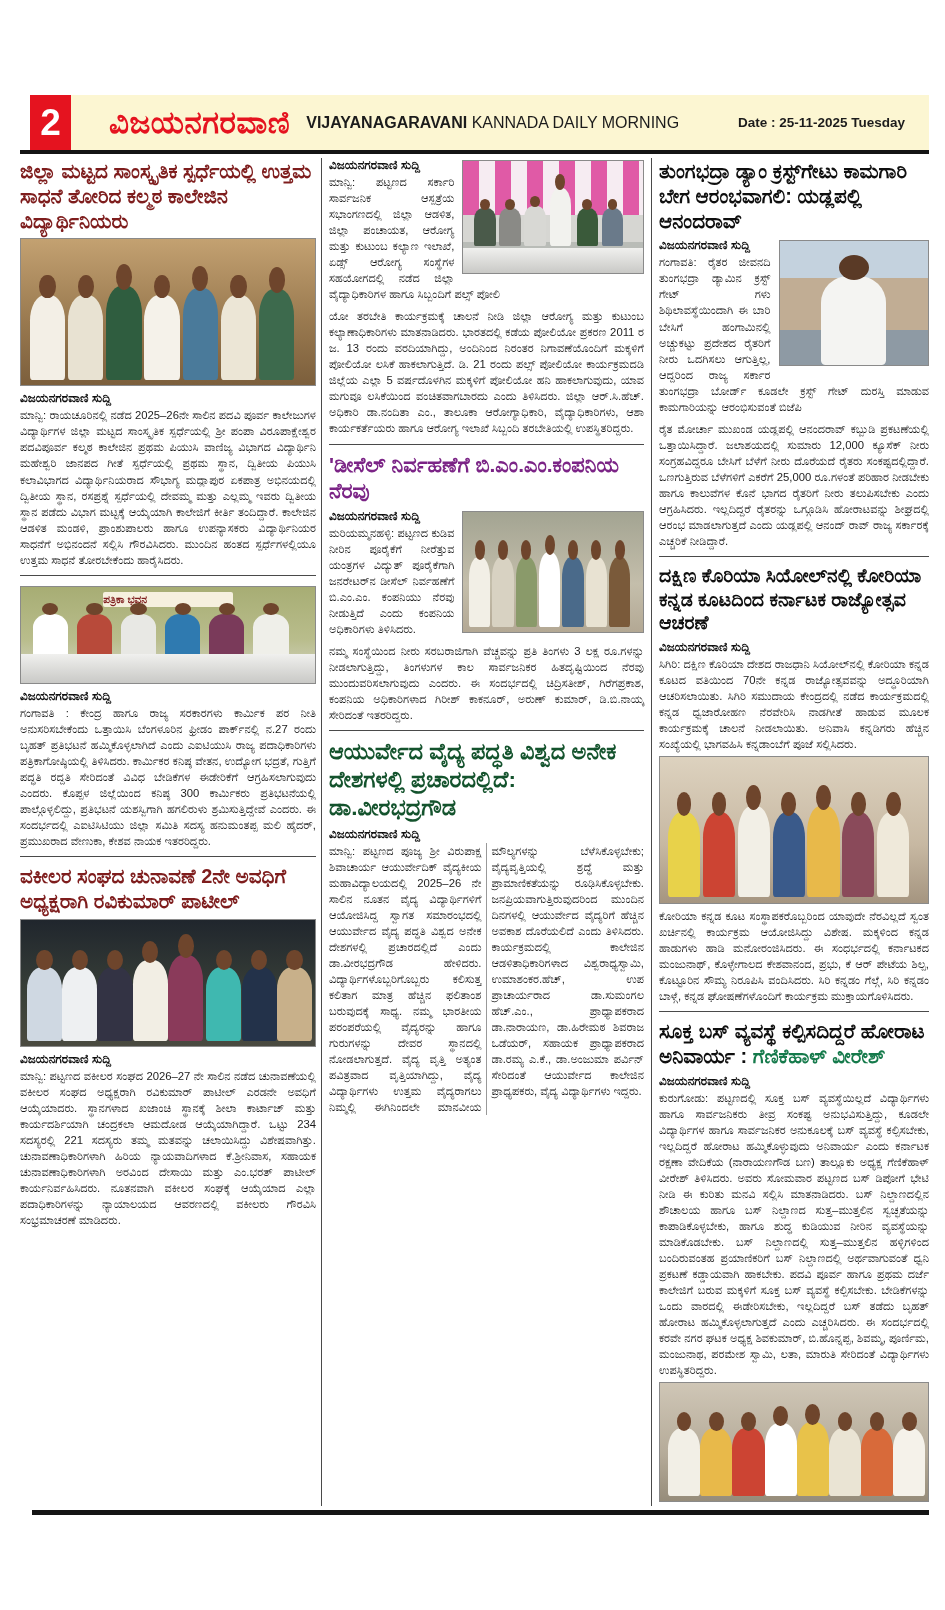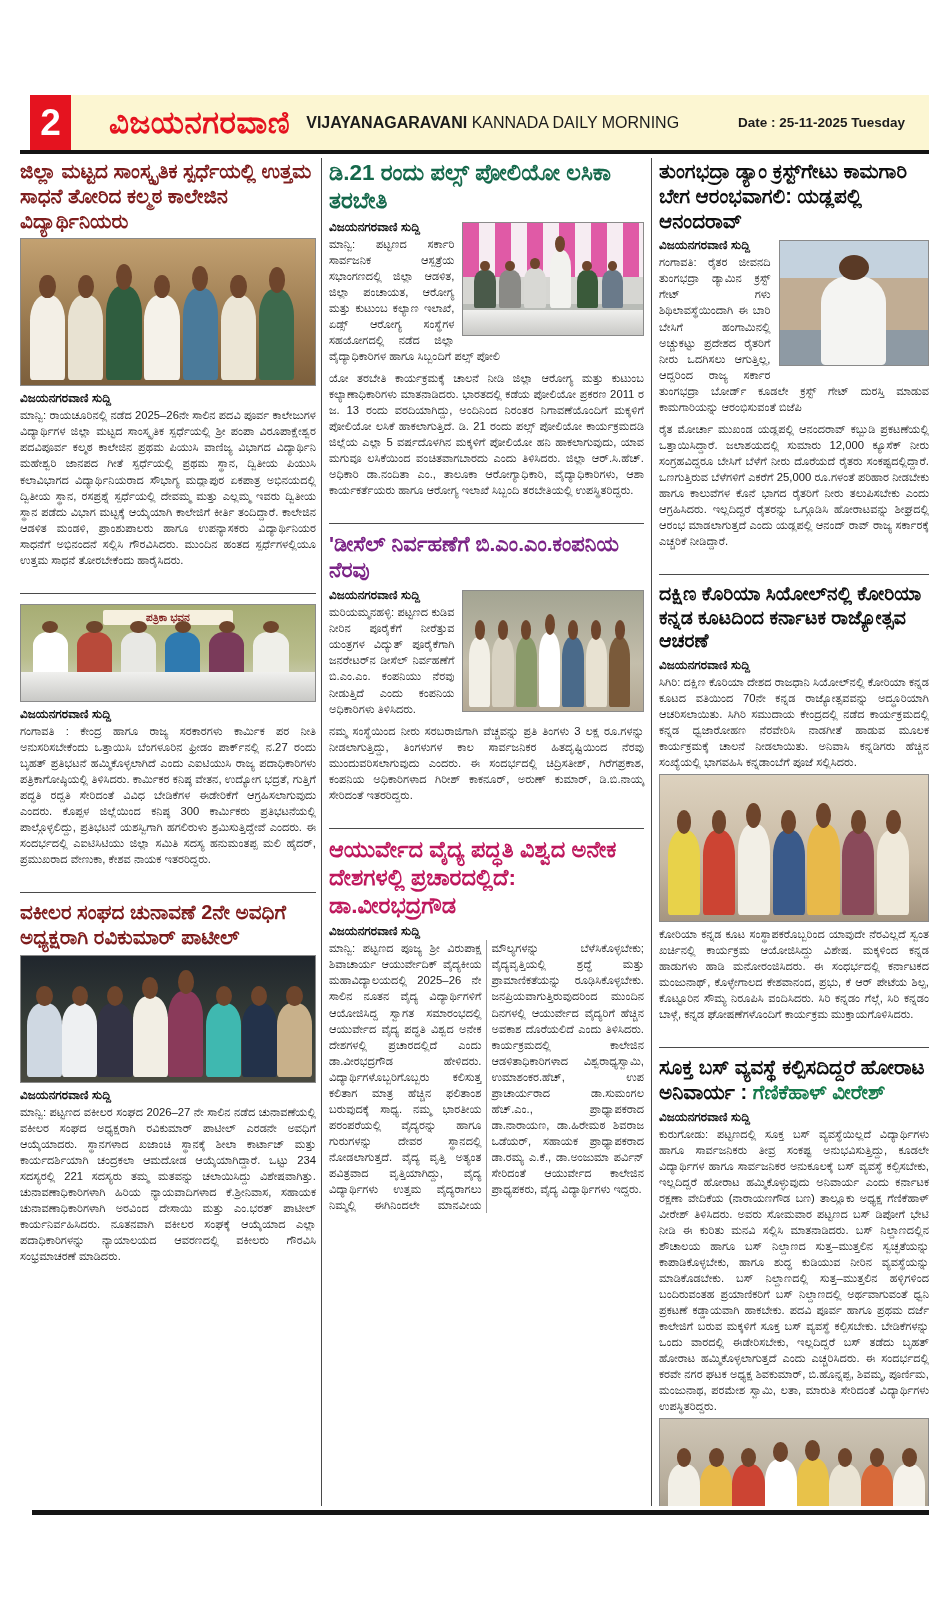--- a/index.html
+++ b/index.html
@@ -16,37 +16,37 @@
   .hdr-date{margin-left:auto;margin-right:24px;font-size:13.5px;font-weight:700;white-space:nowrap;}
   .hdr-rule{position:absolute;left:20px;right:16px;top:150px;height:4px;background:#141414;}
   .bottom-rule{position:absolute;left:32px;right:16px;top:1510px;height:5px;background:#141414;}
   
   .cols{position:absolute;left:20px;right:16px;top:158px;height:1348px;display:flex;overflow:hidden;}
   .col{box-sizing:border-box;overflow:hidden;}
   .cl{width:302px;padding-right:5px;border-right:1px solid #4a4a4a;}
   .cm{width:330px;padding:0 7px;border-right:1px solid #4a4a4a;}
   .cr{flex:1;padding-left:7px;}
   .art{position:relative;}
-  .art + .art{border-top:1px solid #4a4a4a;margin-top:25px;padding-top:6px;}
+  .art + .art{border-top:1px solid #4a4a4a;margin-top:7px;padding-top:6px;}
   
   .hl{font-weight:800;line-height:1.24;margin:1px 0 5px;text-align:left;}
   .maroon{color:#7e1d1d}.green{color:#15684b}.purple{color:#7b2486}
-  .blue{color:#be185d}.blackhl{color:#0f0f0f}.teal{color:#157a4b}
+  .blue{color:#14532d}.blackhl{color:#0f0f0f}.teal{color:#157a4b}
   .h20{font-size:20px}.h21{font-size:21px}.h19{font-size:19px}.h23{font-size:22.5px}
   .byline{font-weight:800;font-size:12px;margin:5px 0 1px;color:#101010;}
   .body{font-size:11.3px;line-height:1.42;text-align:justify;margin:2px 0 4px;}
   .twocol{column-count:2;column-gap:10px;column-rule:1px solid #999;}
   
   .photo{position:relative;margin:4px 0;overflow:hidden;border:1px solid #8a8a8a;}
   .p{position:absolute;bottom:4%;height:58%;width:12%;
      border-radius:42% 42% 7% 7% / 30% 30% 5% 5%;background:var(--c,#ddd);}
   .p::before{content:"";position:absolute;top:-24%;left:27%;width:46%;height:28%;
      border-radius:50%;background:var(--h,#6e452c);}
   .ph-banner{position:absolute;top:5%;left:28%;width:44%;background:#f6f0df;color:#7e1d1d;
-     font-size:10.5px;font-weight:700;text-align:center;padding:1px 0;border-radius:2px;}
+     font-size:10.5px;font-weight:700;padding:1px 0;border-radius:2px;}
   .ph-banner.blue-b{left:18%;width:64%;background:#fdfdfd;color:#1b4ea0;font-size:8.5px;}
   .table-strip{position:absolute;left:0;right:0;bottom:0;height:30%;
      background:linear-gradient(#f0f0ee,#c9c9c6);}
   .fl-r{float:right;width:57%;margin:2px 0 4px 8px;}
   .fl-r-g{float:right;width:55%;margin:2px 0 4px 8px;}
   
   .phA{height:146px;background:linear-gradient(180deg,#c3a171 0%,#9a7a50 55%,#7c5f3c 100%);}
   .phB{height:96px;background:linear-gradient(180deg,#a7ad74 0%,#b9bd8c 55%,#d8d8cf 100%);}
   .phC{height:126px;background:linear-gradient(180deg,#20262d 0%,#394038 60%,#4a4a40 100%);}
   .phD{height:112px;background:
@@ -123,21 +123,20 @@
         </div>
         <div class="byline">ವಿಜಯನಗರವಾಣಿ ಸುದ್ದಿ</div>
         <p class="body">ಮಾನ್ವಿ: ಪಟ್ಟಣದ ವಕೀಲರ ಸಂಘದ 2026–27 ನೇ ಸಾಲಿನ ನಡೆದ ಚುನಾವಣೆಯಲ್ಲಿ ವಕೀಲರ ಸಂಘದ ಅಧ್ಯಕ್ಷರಾಗಿ ರವಿಕುಮಾರ್ ಪಾಟೀಲ್ ಎರಡನೇ ಅವಧಿಗೆ ಆಯ್ಕೆಯಾದರು. ಸ್ಥಾನಗಳಾದ ಖಜಾಂಚಿ ಸ್ಥಾನಕ್ಕೆ ಶೀಲಾ ಕಾರ್ಟಾಜ್ ಮತ್ತು ಕಾರ್ಯದರ್ಶಿಯಾಗಿ ಚಂದ್ರಕಲಾ ಆಮದೋಡ ಆಯ್ಕೆಯಾಗಿದ್ದಾರೆ. ಒಟ್ಟು 234 ಸದಸ್ಯರಲ್ಲಿ 221 ಸದಸ್ಯರು ತಮ್ಮ ಮತವನ್ನು ಚಲಾಯಿಸಿದ್ದು ವಿಶೇಷವಾಗಿತ್ತು. ಚುನಾವಣಾಧಿಕಾರಿಗಳಾಗಿ ಹಿರಿಯ ನ್ಯಾಯವಾದಿಗಳಾದ ಕೆ.ಶ್ರೀನಿವಾಸ, ಸಹಾಯಕ ಚುನಾವಣಾಧಿಕಾರಿಗಳಾಗಿ ಅರವಿಂದ ದೇಸಾಯಿ ಮತ್ತು ಎಂ.ಭರತ್ ಪಾಟೀಲ್ ಕಾರ್ಯನಿರ್ವಹಿಸಿದರು. ನೂತನವಾಗಿ ವಕೀಲರ ಸಂಘಕ್ಕೆ ಆಯ್ಕೆಯಾದ ಎಲ್ಲಾ ಪದಾಧಿಕಾರಿಗಳನ್ನು ನ್ಯಾಯಾಲಯದ ಆವರಣದಲ್ಲಿ ವಕೀಲರು ಗೌರವಿಸಿ ಸಂಭ್ರಮಾಚರಣೆ ಮಾಡಿದರು.</p>
       </article>
 
     </section>
 
     <section class="col cm">
 
       <article class="art">
-        <h2 class="hl green h23">ಡಿ.21 ರಂದು ಪಲ್ಸ್ ಪೋಲಿಯೋ ಲಸಿಕಾ ತರಬೇತಿ</h2>
         <div class="photo phD fl-r">
           <span class="p" style="--c:#4a5a4a;left:6%;bottom:24%;height:34%"></span>
           <span class="p" style="--c:#8a8a86;left:20%;bottom:24%;height:34%"></span>
           <span class="p" style="--c:#d8d8d4;left:34%;bottom:24%;height:36%"></span>
           <span class="p" style="--c:#f2f2ee;left:48%;bottom:24%;height:52%"></span>
           <span class="p" style="--c:#3a5a3a;left:63%;bottom:24%;height:34%"></span>
           <span class="p" style="--c:#6a7a8a;left:77%;bottom:24%;height:34%"></span>
           <div class="table-strip" style="height:22%"></div>
         </div>
         <div class="byline" style="margin-top:0">ವಿಜಯನಗರವಾಣಿ ಸುದ್ದಿ</div>

